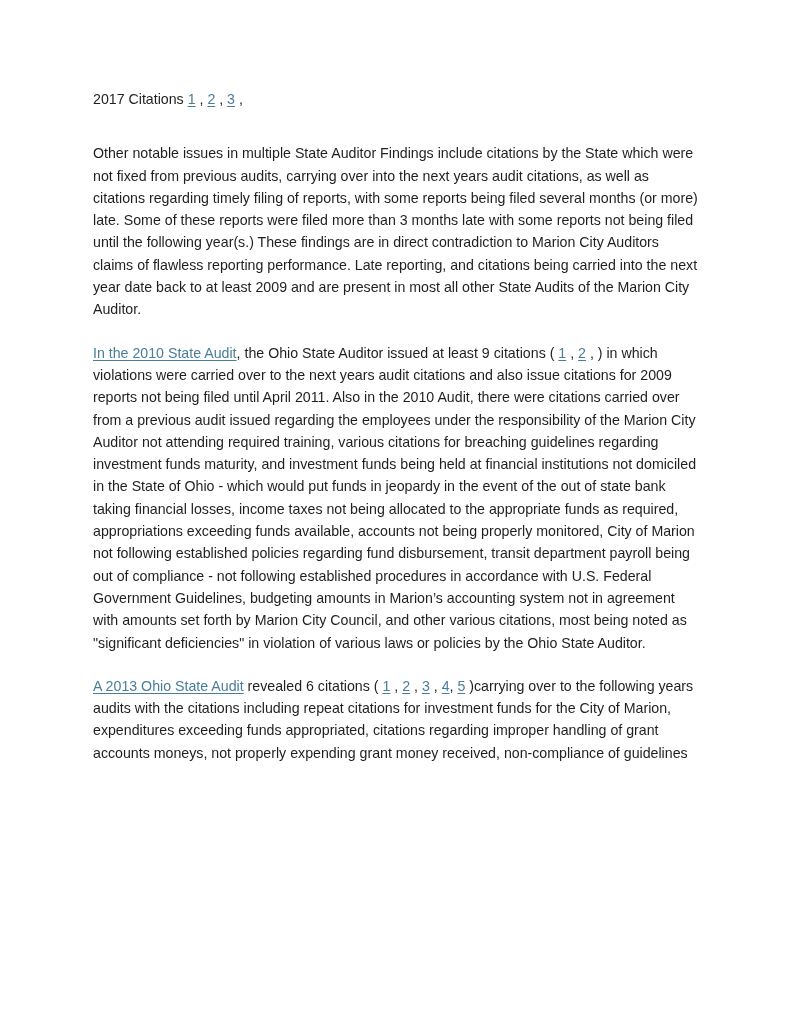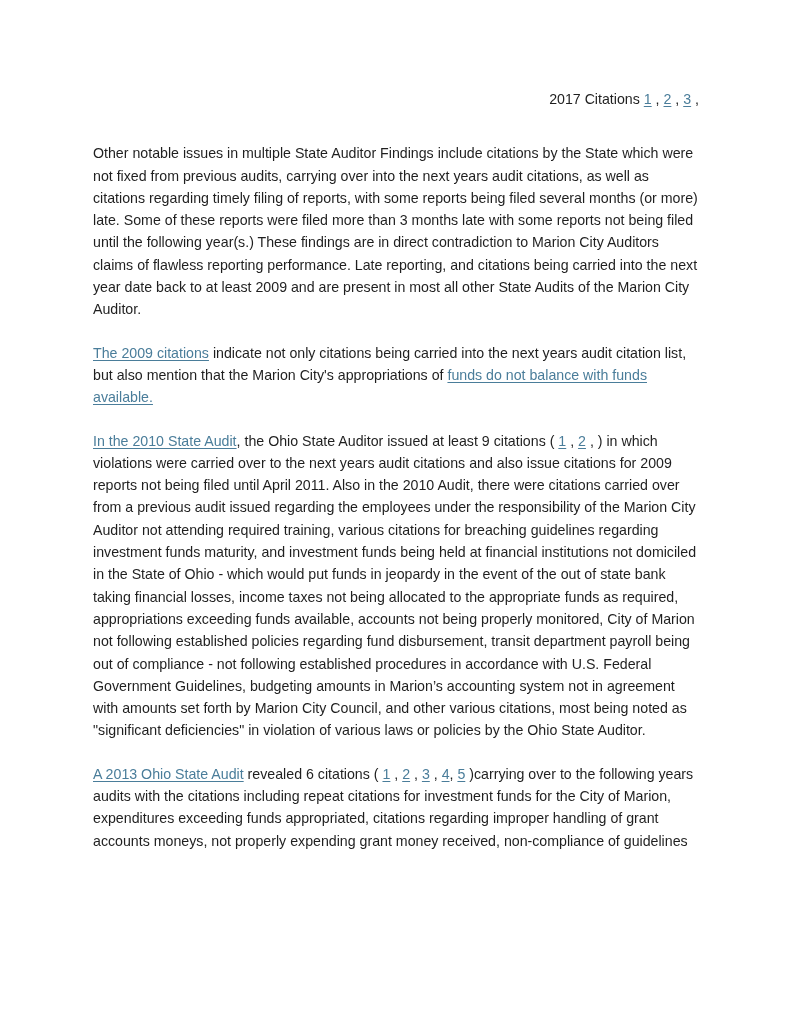--- a/index.html
+++ b/index.html
@@ -21,39 +21,37 @@
     color: #1f1f1f;
     font-size: 14.2px;
     line-height: 22.3px;
     text-align: left;
   }
   .page p {
     margin: 0 0 21px 0;
   }
   p.first-line {
     margin-bottom: 32px;
-    text-align: right;
   }
   .lnk {
     color: #4a7d9a;
     text-decoration: underline;
     text-decoration-color: #4a7d9a;
     text-underline-offset: 2px;
     cursor: pointer;
   }
 </style>
 </head>
 <body>
 
 <div class="page">
 
   <p class="first-line"><span>2017 Citations </span><a class="lnk">1</a><span> , </span><a class="lnk">2</a><span> , </span><a class="lnk">3</a><span> ,</span></p>
 
 
   <p><span> Other notable issues in multiple State Auditor Findings include citations by the State which were not fixed from previous audits, carrying over into the next years audit citations, as well as citations regarding timely filing of reports, with some reports being filed several months (or more) late. Some of these reports were filed more than 3 months late with some reports not being filed until the following year(s.) These findings are in direct contradiction to Marion City Auditors claims of flawless reporting performance. Late reporting, and citations being carried into the next year date back to at least 2009 and are present in most all other State Audits of the Marion City Auditor.</span></p>
 
-  <p><a class="lnk">The 2009 citations</a><span> indicate not only citations being carried into the next years audit citation list, but also mention that the Marion City's appropriations of </span><a class="lnk">funds do not balance with funds available.</a></p>
 
   <p><a class="lnk">In the 2010 State Audit</a><span>, the Ohio State Auditor issued at least 9 citations  ( </span><a class="lnk">1</a><span> , </span><a class="lnk">2</a><span> , ) in which violations were carried over to the next years audit citations and also issue citations for 2009 reports not being filed until April 2011. Also in the 2010 Audit, there were citations carried over from a previous audit issued regarding the employees under the responsibility of the Marion City Auditor not attending required training, various citations for breaching guidelines regarding investment funds maturity, and investment funds being held at financial institutions not domiciled in the State of Ohio - which would put funds in jeopardy in the event of the out of state bank taking financial losses, income taxes not being allocated to the appropriate funds as required, appropriations exceeding funds available, accounts not being properly monitored, City of Marion not following established policies regarding fund disbursement, transit department payroll being out of compliance - not following established procedures in accordance with U.S. Federal Government Guidelines, budgeting amounts in Marion’s accounting system not in agreement with amounts set forth by Marion City Council, and other various citations, most being noted as "significant deficiencies" in violation of various laws or policies by the Ohio State Auditor.</span></p>
 
   <p><a class="lnk">A 2013 Ohio State Audit</a><span> revealed 6 citations ( </span><a class="lnk">1</a><span> , </span><a class="lnk">2</a><span> , </span><a class="lnk">3</a><span> , </span><a class="lnk">4</a><span>, </span><a class="lnk">5</a><span>  )carrying over to the following years audits with the citations including repeat citations for investment funds for the City of Marion, expenditures exceeding funds appropriated, citations regarding improper handling of grant accounts moneys, not properly expending grant money received, non-compliance of guidelines</span></p>
 
 </div>
 
 </body></html>

